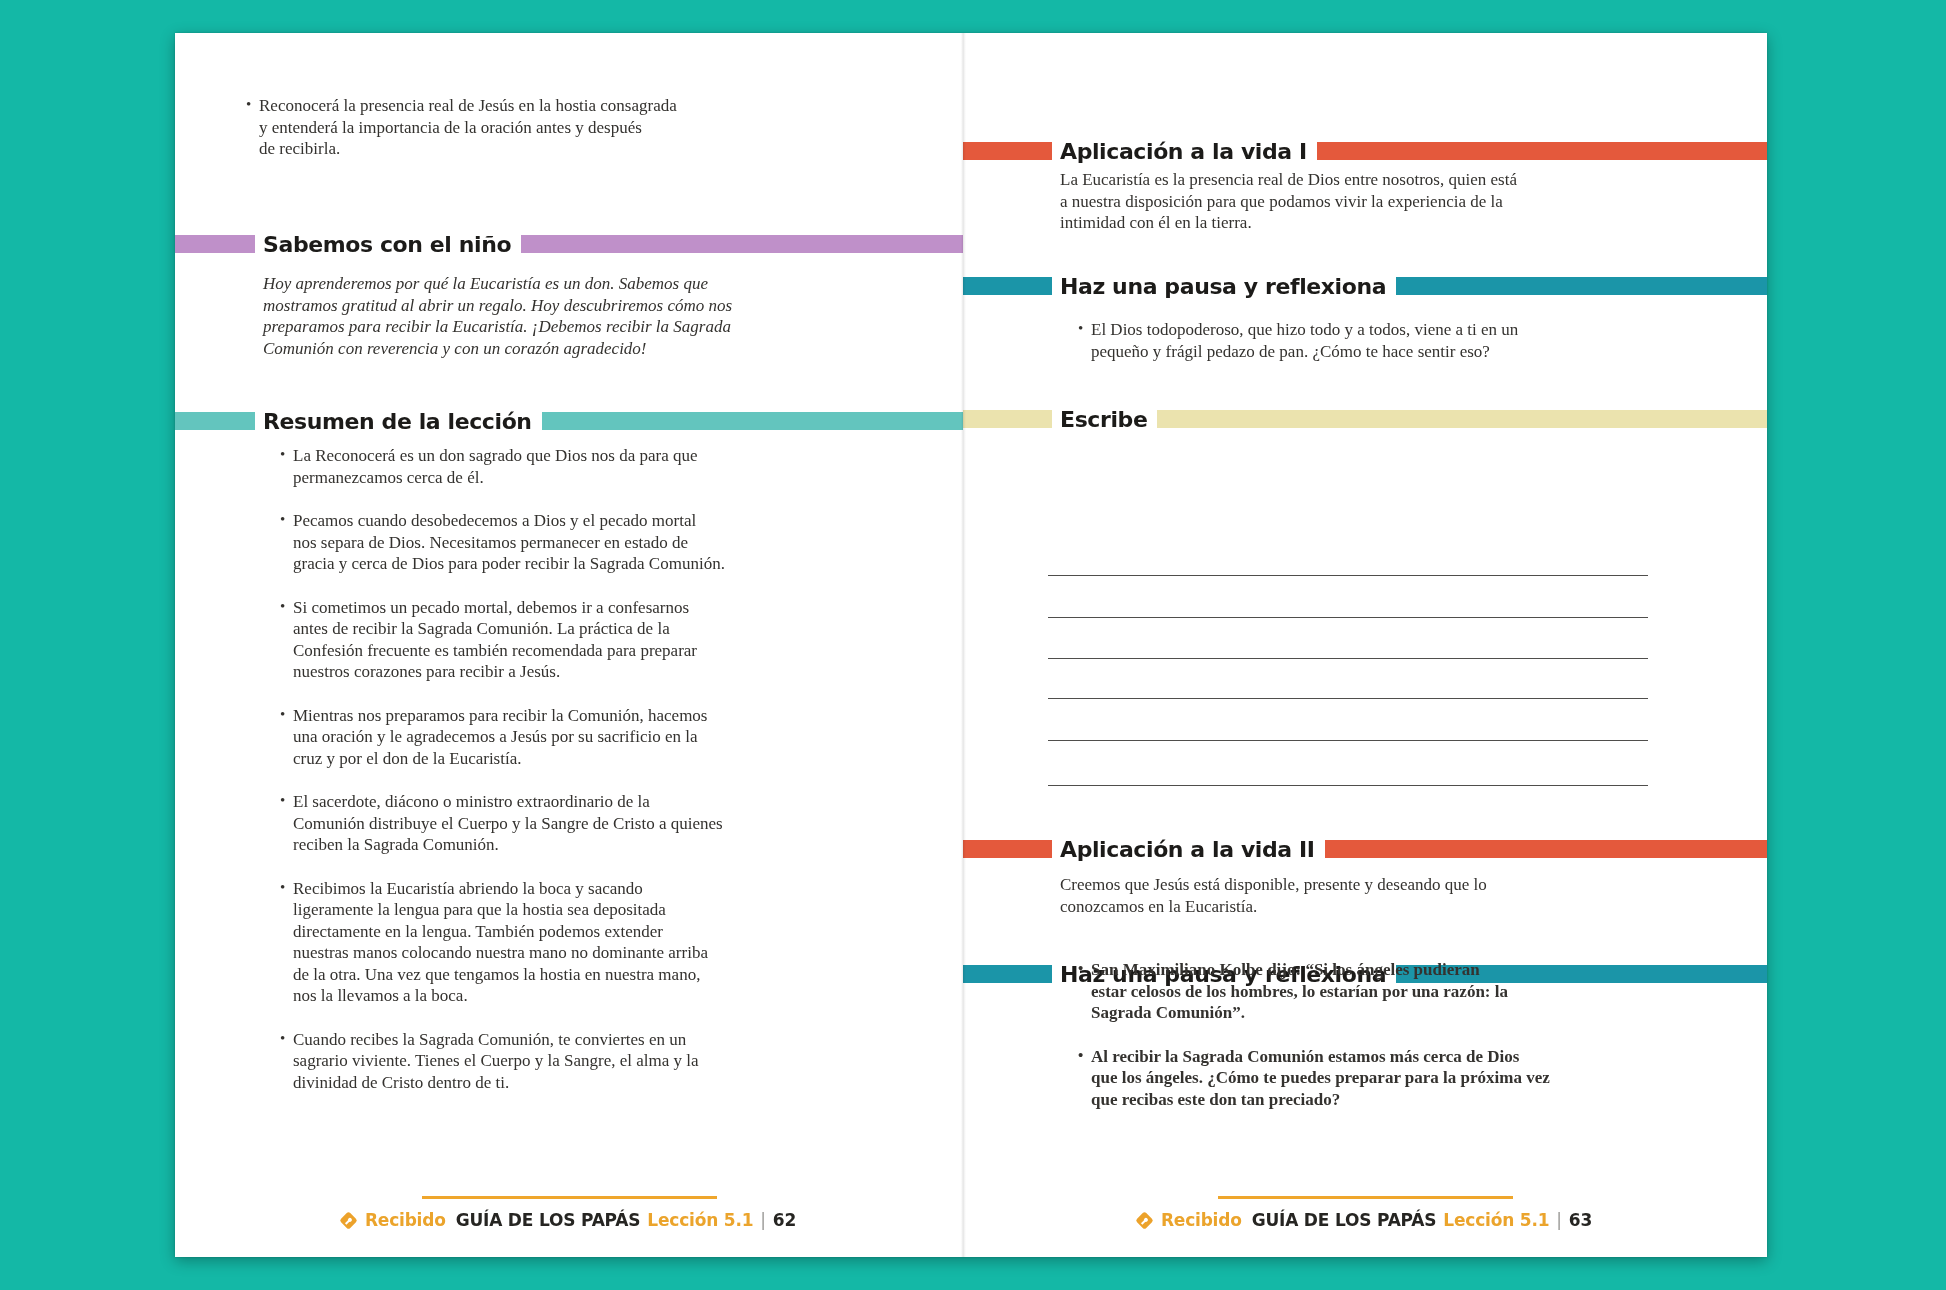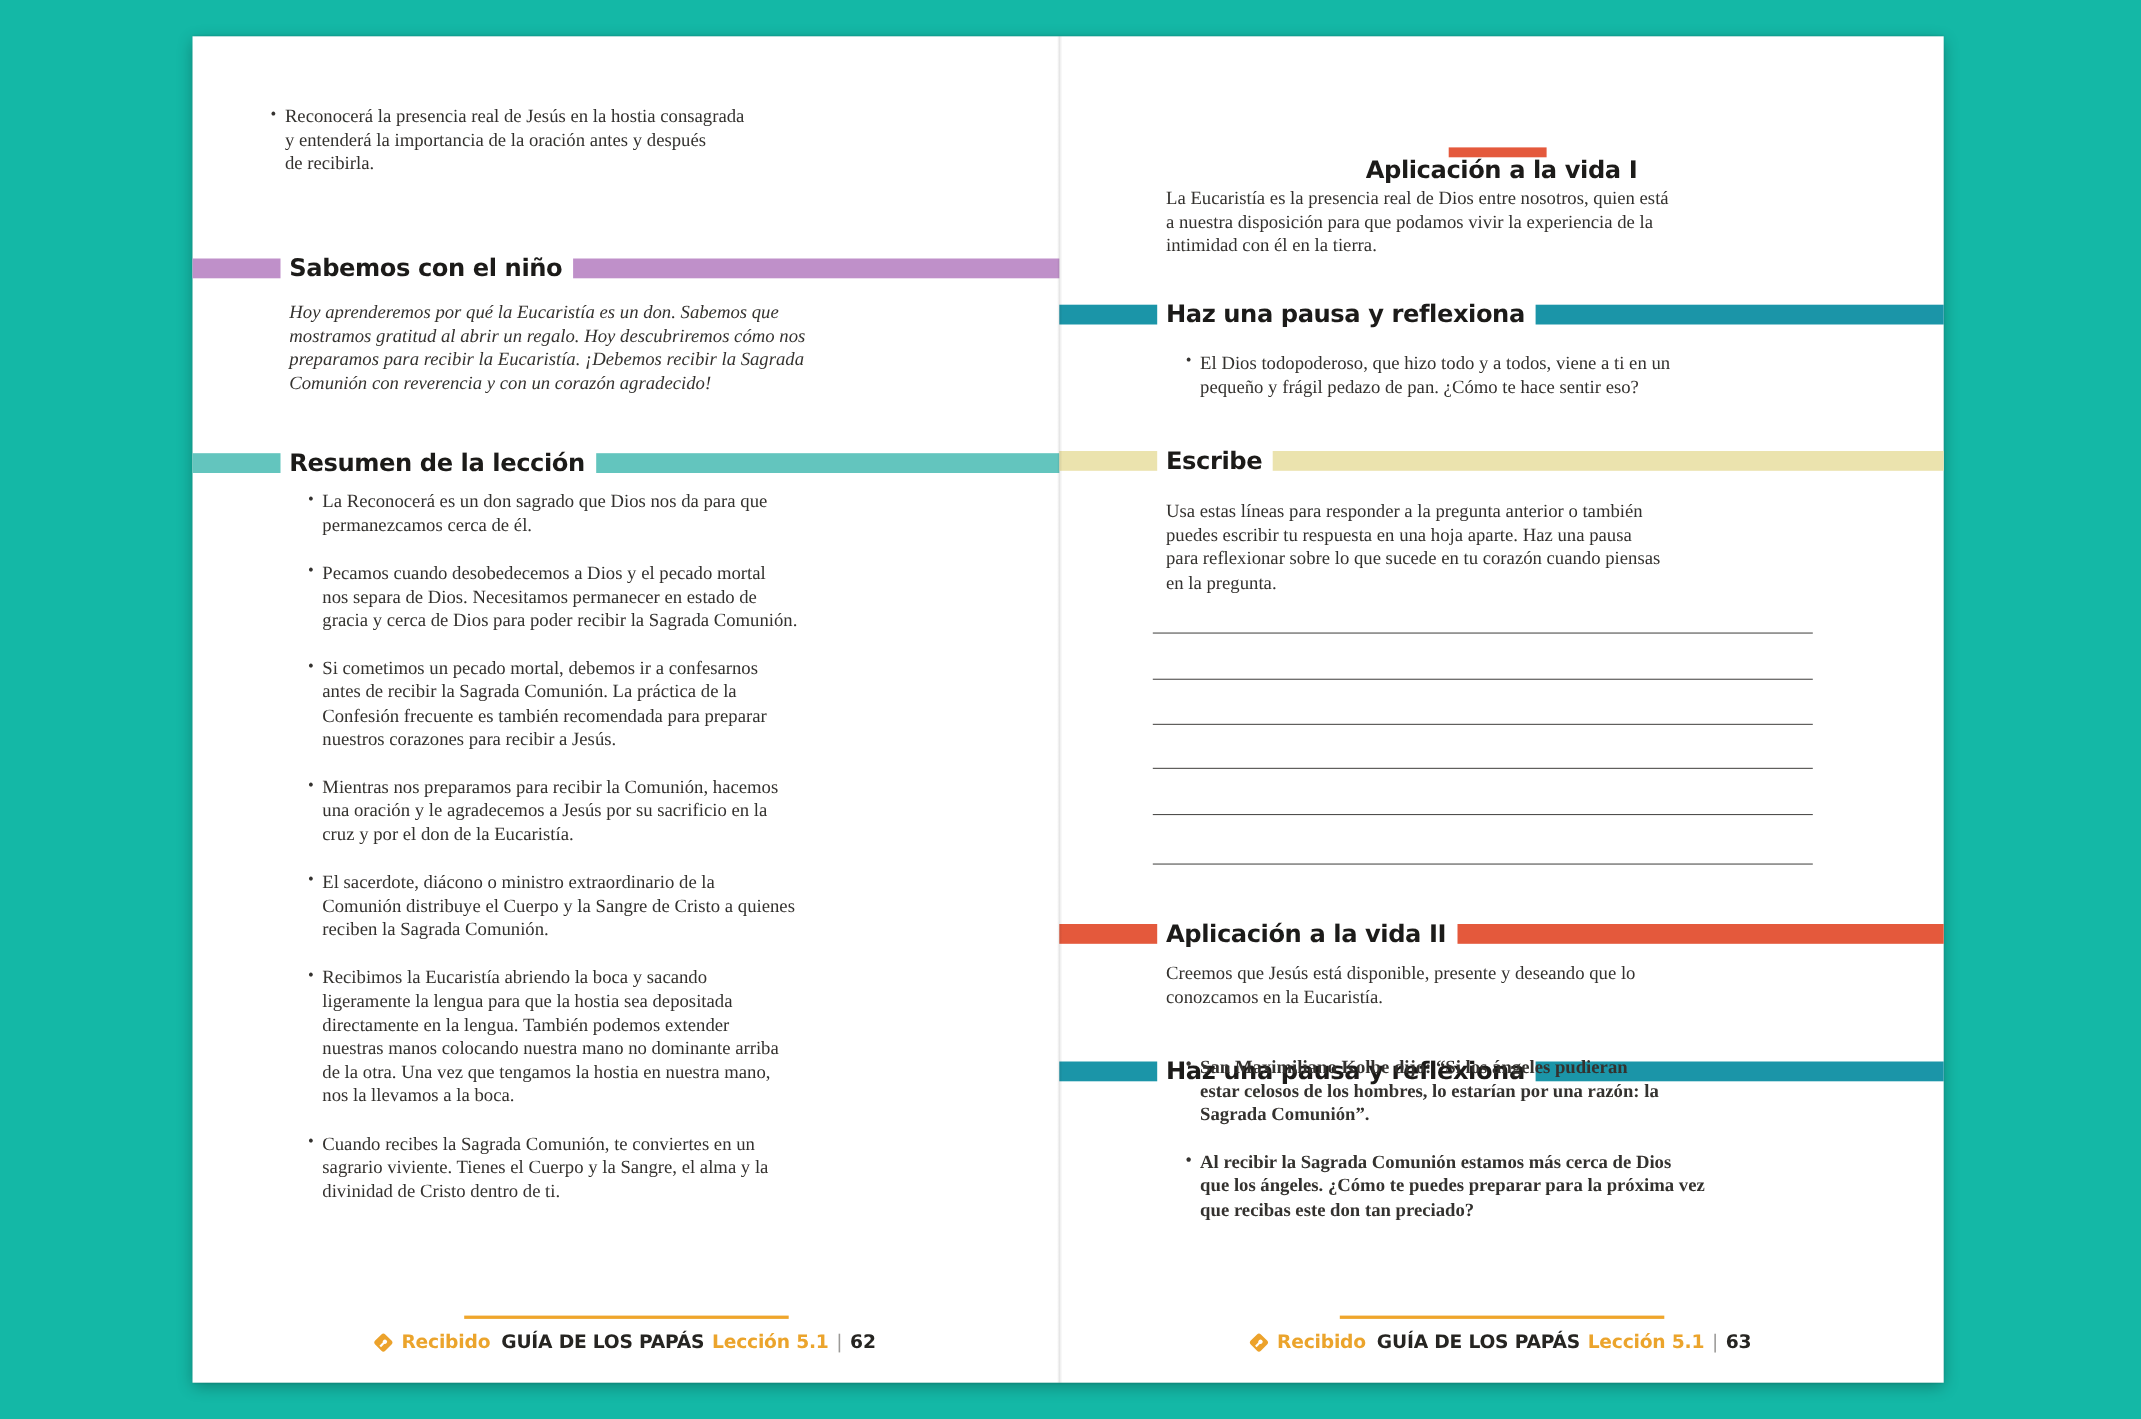--- a/index.html
+++ b/index.html
@@ -162,21 +162,21 @@
           <span class="f-series">GUÍA DE LOS PAPÁS</span>
           <span class="f-lesson">Lección 5.1</span>
           <span class="f-sep">|</span>
           <span class="f-page">62</span>
         </div>
       </div>
     </div>
 
     <div class="page page-right">
 
-      <div class="heading" style="top:101px;flex-direction:column;">
+      <div class="heading" style="top:101px;">
         <span class="bar bar-l c-red"></span>
         <span class="title">Aplicación a la vida I</span>
         <span class="bar bar-r c-red"></span>
       </div>
 
       <div class="body" style="top:136px;left:97px;width:640px;">La Eucaristía es la presencia real de Dios entre nosotros, quien está
 a nuestra disposición para que podamos vivir la experiencia de la
 intimidad con él en la tierra.</div>
 
       <div class="heading" style="top:236px;">
@@ -189,24 +189,20 @@
         <li>El Dios todopoderoso, que hizo todo y a todos, viene a ti en un
 pequeño y frágil pedazo de pan. ¿Cómo te hace sentir eso?</li>
       </ul>
 
       <div class="heading" style="top:369px;">
         <span class="bar bar-l c-cream"></span>
         <span class="title">Escribe</span>
         <span class="bar bar-r c-cream"></span>
       </div>
 
-      <div class="body" style="top:421px;left:97px;width:640px;">Usa estas líneas para responder a la pregunta anterior o también
-puedes escribir tu respuesta en una hoja aparte. Haz una pausa
-para reflexionar sobre lo que sucede en tu corazón cuando piensas
-en la pregunta.</div>
 
       <div class="wline" style="top:542px;"></div>
       <div class="wline" style="top:584px;"></div>
       <div class="wline" style="top:625px;"></div>
       <div class="wline" style="top:665px;"></div>
       <div class="wline" style="top:707px;"></div>
       <div class="wline" style="top:752px;"></div>
 
       <div class="heading" style="top:799px;">
         <span class="bar bar-l c-red"></span>

